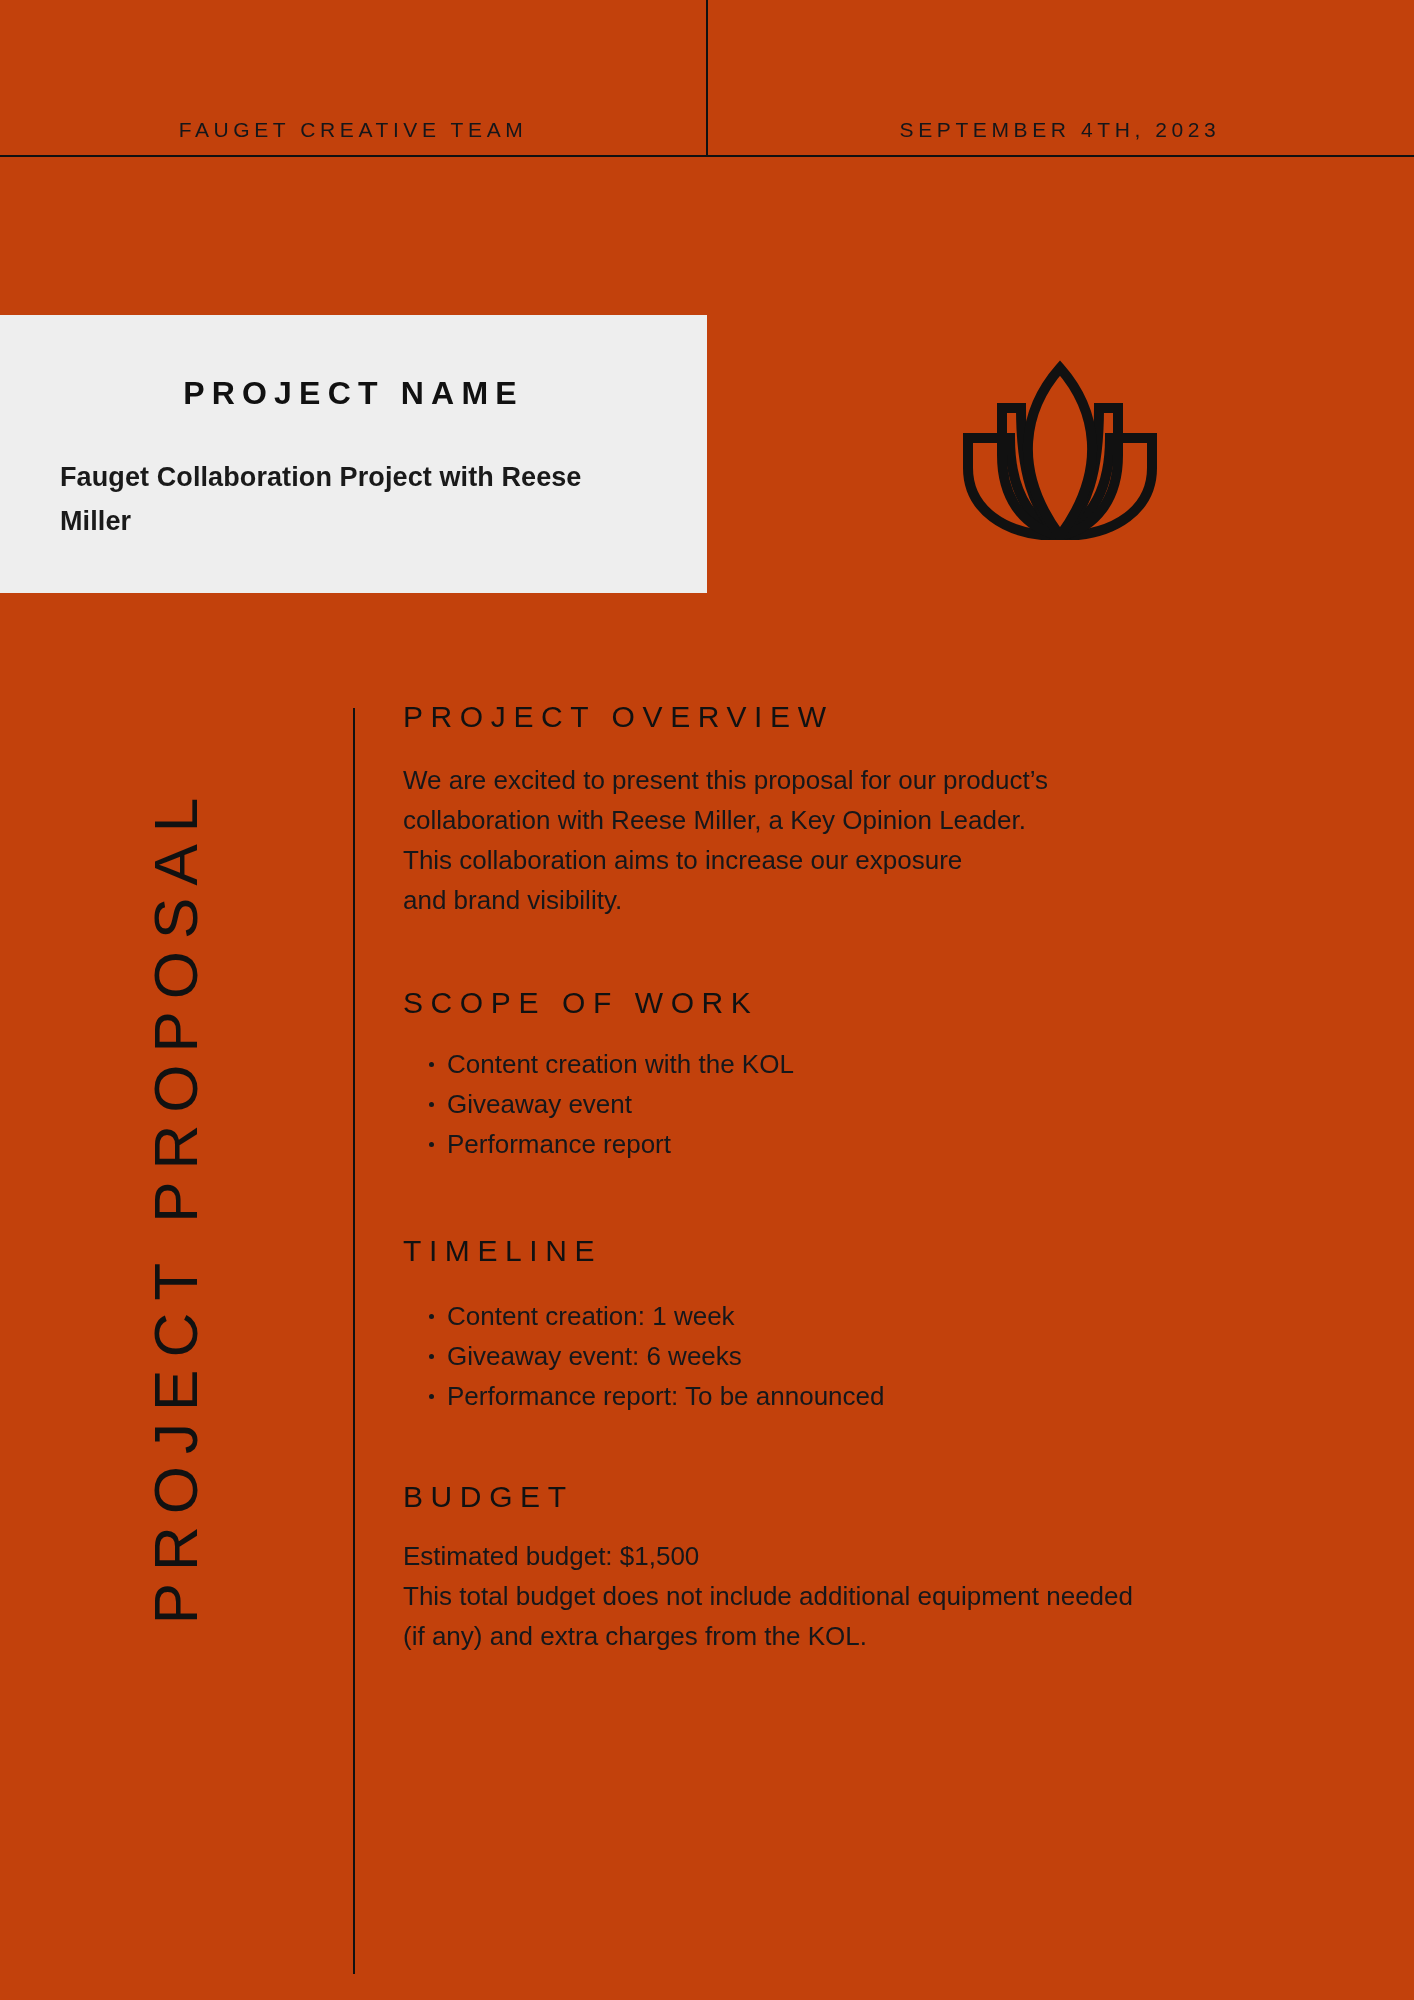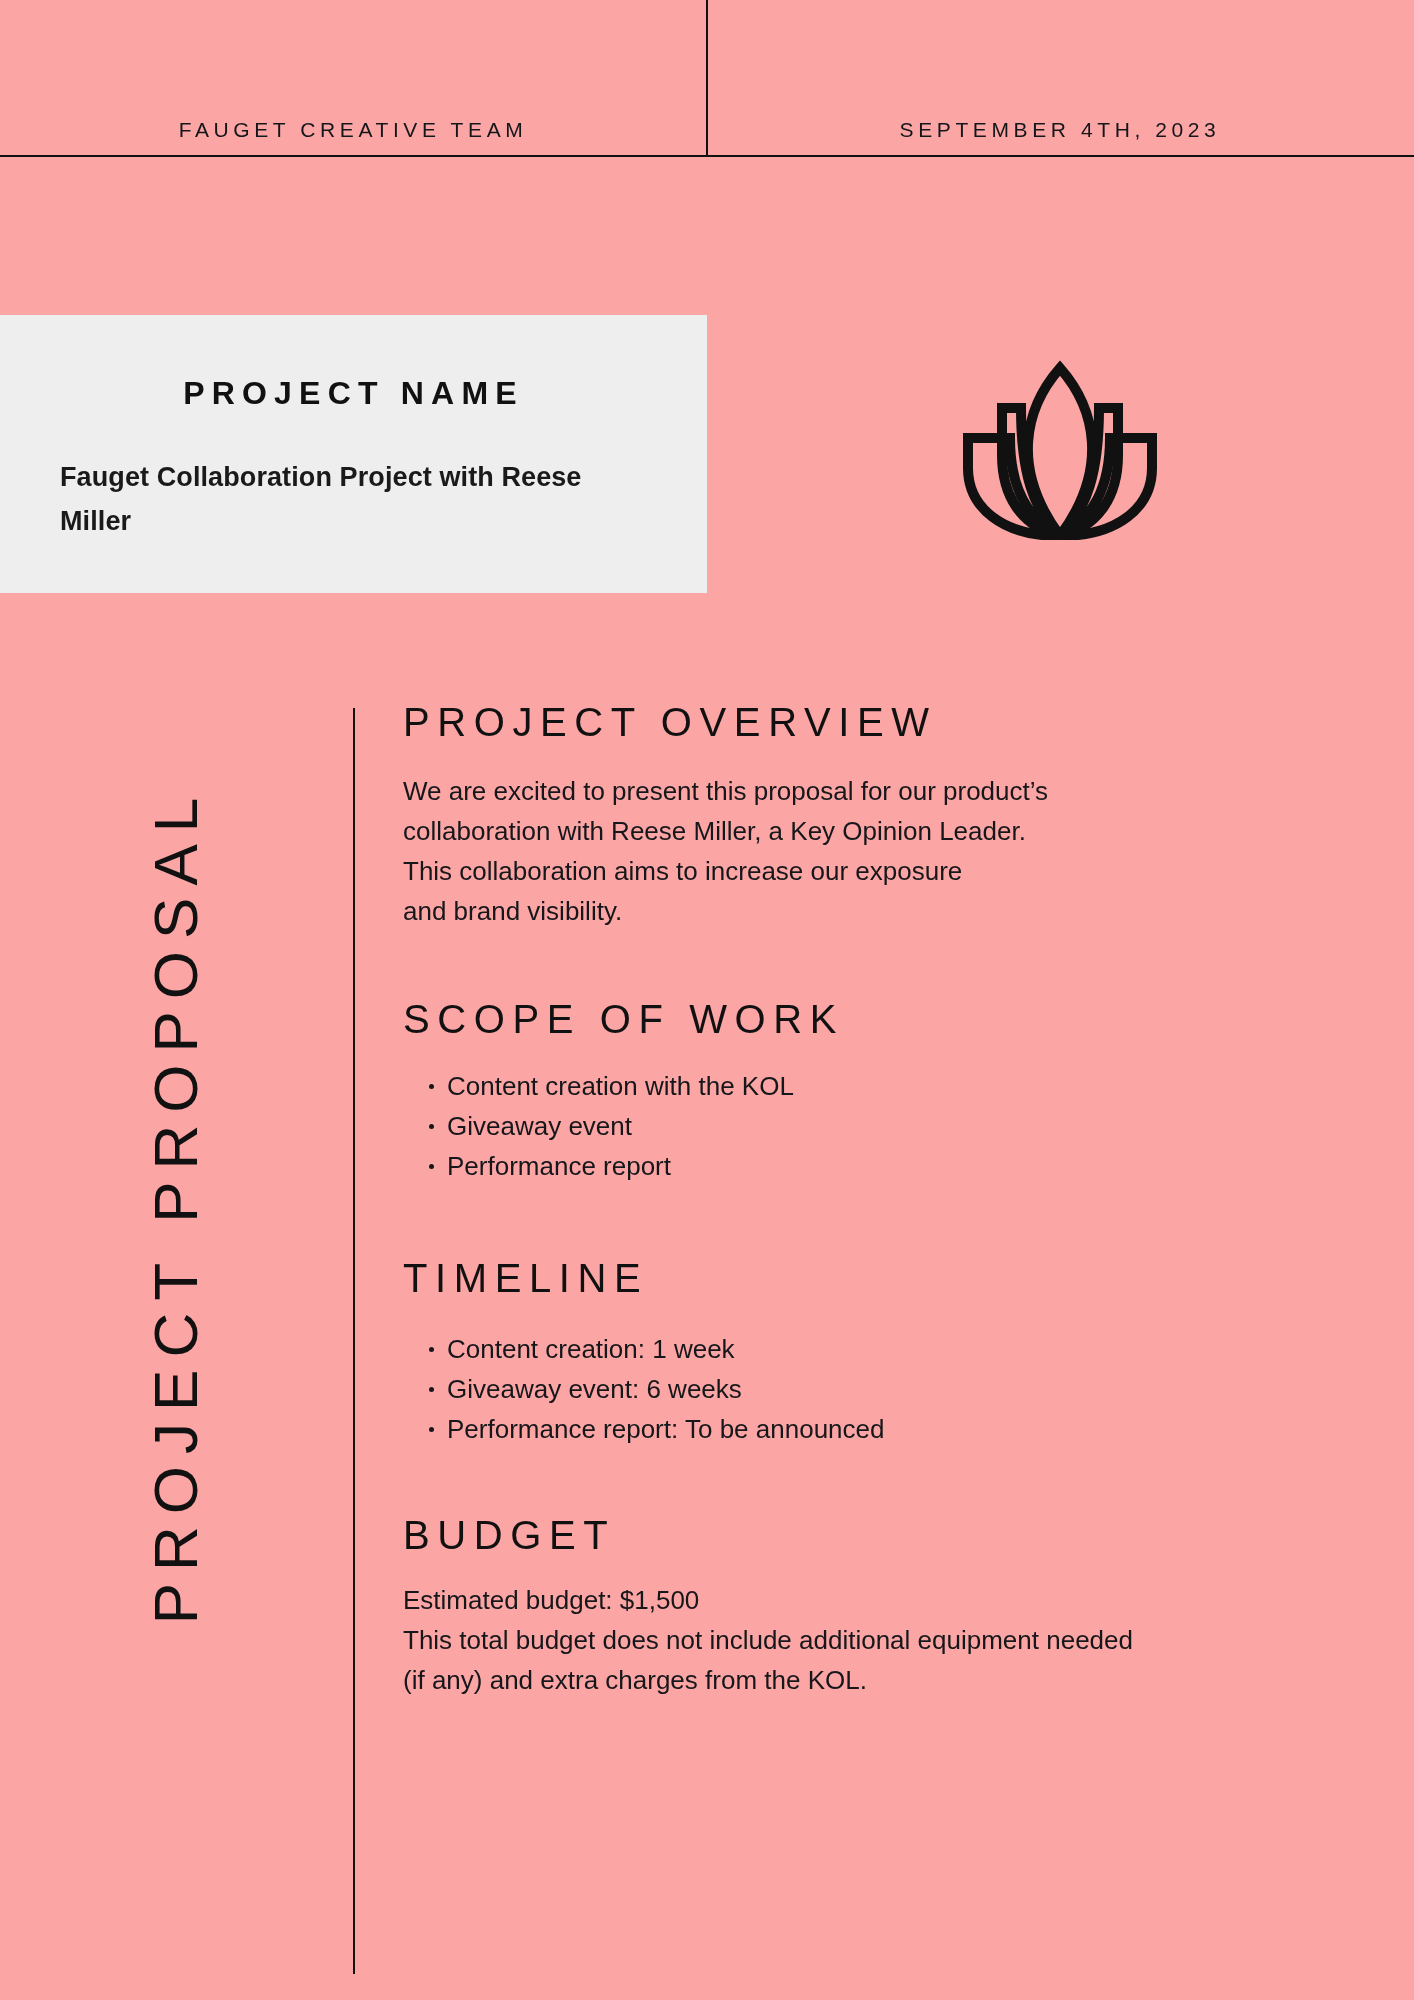--- a/index.html
+++ b/index.html
@@ -7,21 +7,21 @@
   html, body {
     width:1414px; height:2000px;
     background:#fafafa;
     font-family:"Liberation Sans", sans-serif;
     color:#111;
     overflow:hidden;
   }
   .page {
     position:relative;
     width:1414px; height:2000px;
-    background:#fca5a5;
+    background:#c2410c;
   }
 
   
   .header-rule {
     position:absolute; left:0; top:155px;
     width:1414px; height:2px; background:#111;
   }
   .header-divider {
     position:absolute; left:706px; top:0;
     width:2px; height:155px; background:#111;
@@ -93,21 +93,21 @@
   }
 
   
   .content {
     position:absolute;
     left:403px; top:700px;
     width:900px;
   }
   .section { margin-bottom:0; }
   .section-title {
-    font-size:40px;
+    font-size:30px;
     letter-spacing:7.6px;
     color:#111;
     white-space:nowrap;
   }
   .body-text {
     font-size:26px;
     line-height:40px;
     color:#16171a;
   }
   .bullets {

